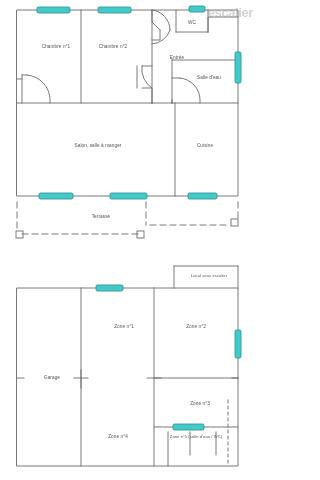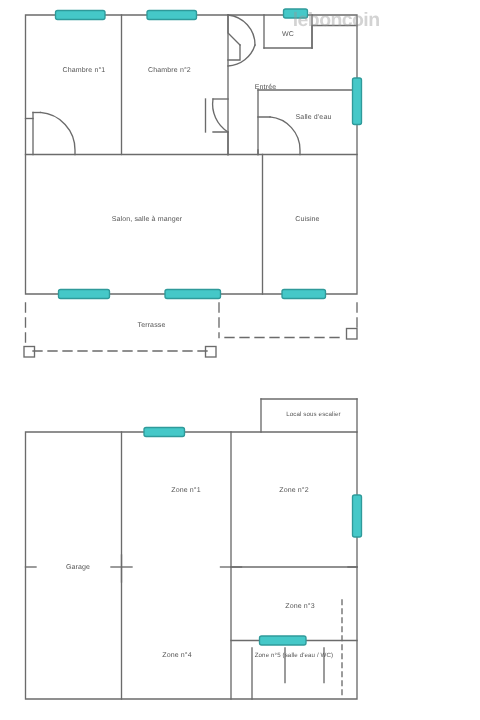--- a/index.html
+++ b/index.html
@@ -177,15 +177,15 @@
       <text class="room-label" x="124" y="327">Zone n°1</text>
       <text class="room-label" x="196" y="327">Zone n°2</text>
       <text class="room-label" x="52" y="378">Garage</text>
       <text class="room-label" x="200" y="404">Zone n°3</text>
       <text class="room-label" x="118" y="437">Zone n°4</text>
       <text class="room-label small" x="196" y="437">Zone n°5 (salle d'eau / WC)</text>
     </g>
 
   </svg>
 
-  <div class="watermark-text">leboncoin</div>
+  <div class="watermark-text">escalier</div>
 
 </div>
 
 </body></html>

